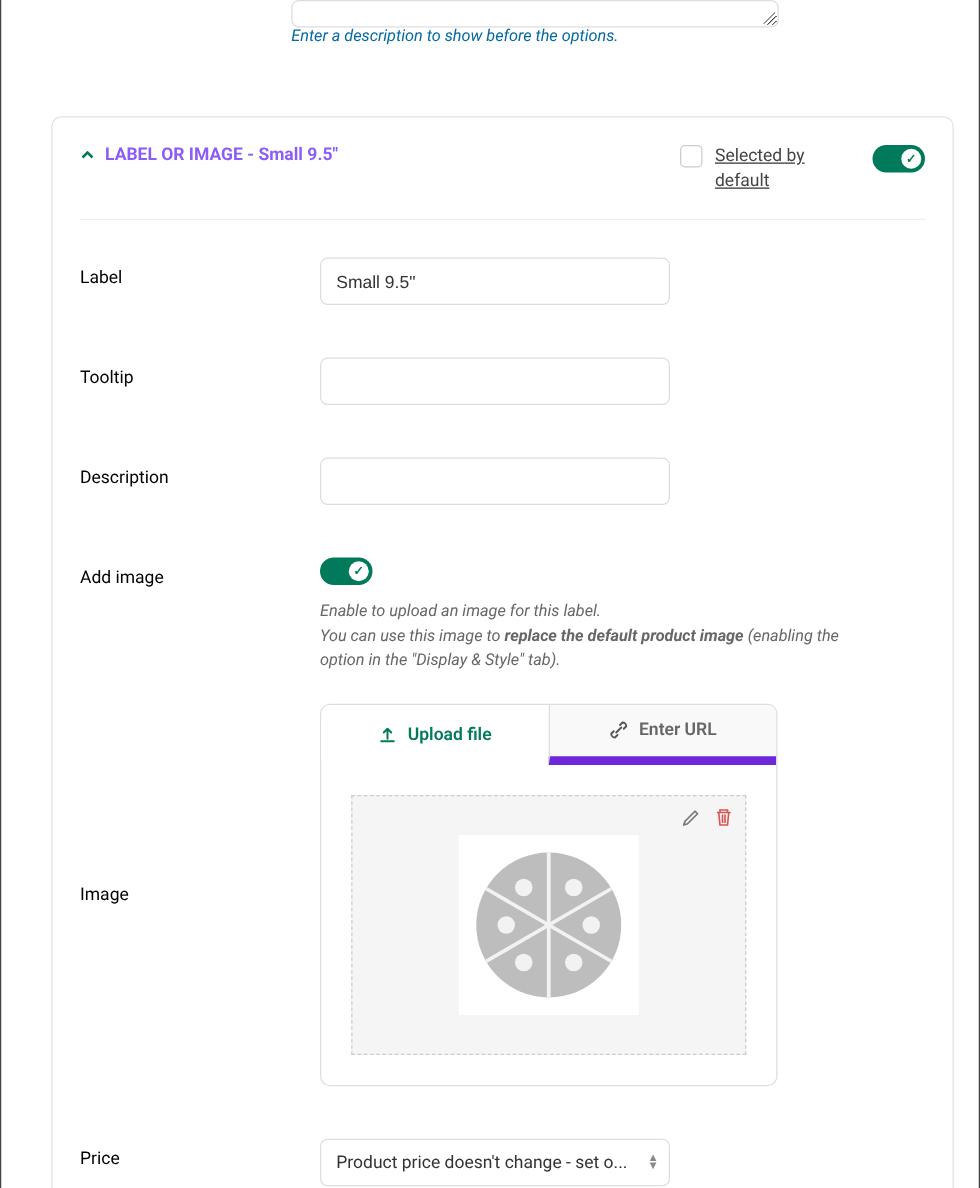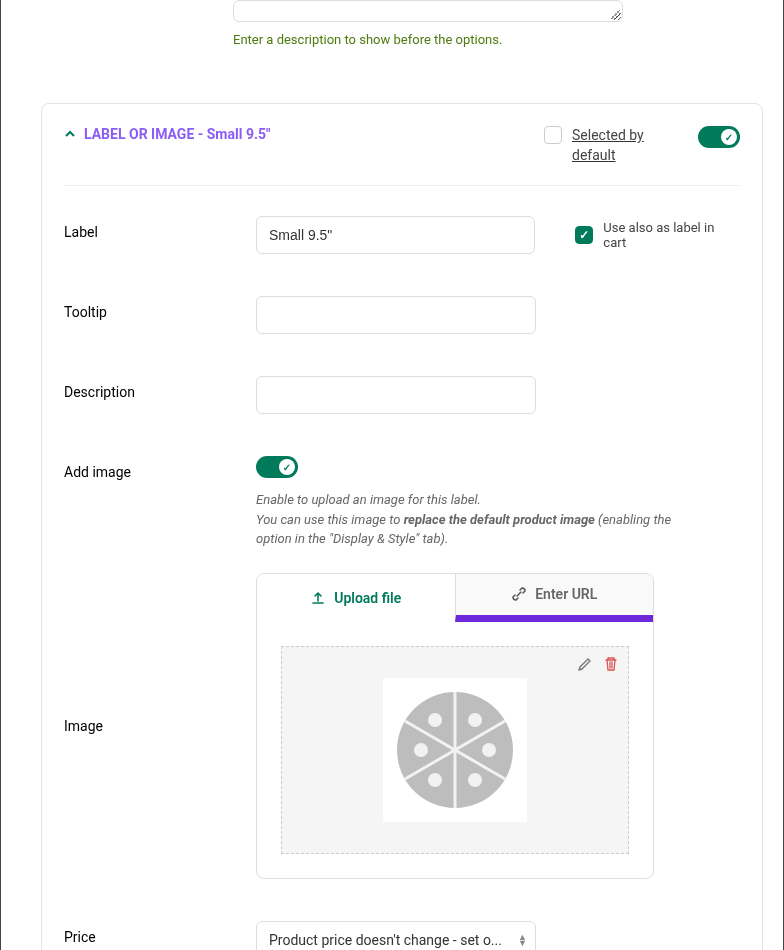--- a/index.html
+++ b/index.html
@@ -39,23 +39,23 @@
   .textarea-box::after {
     content: "";
     position: absolute;
     bottom: 2px;
     right: 2px;
     width: 10px;
     height: 10px;
     background: linear-gradient(135deg, transparent 50%, #999 50%, #999 60%, transparent 60%, transparent 70%, #999 70%, #999 80%, transparent 80%);
   }
   .hint {
-    color: #4d7c0f;
+    color: #0369a1;
+    font-style: italic;
     font-size: 13px;
-    margin-top: 10px;
   }
   .panel {
     border: 1px solid #e2e2e2;
     border-radius: 8px;
     margin-top: 56px;
     padding: 22px;
   }
   .panel-header {
     display: flex;
     align-items: flex-start;
@@ -169,21 +169,21 @@
     font-size: 13px;
     margin-top: 12px;
     line-height: 1.5;
     max-width: 440px;
   }
   .hint-block b { font-weight: 700; }
 
   .image-box {
     border: 1px solid #ddd;
     border-radius: 8px;
-    width: 398px;
+    width: 366px;
     overflow: hidden;
   }
   .tabs {
     display: flex;
   }
   .tab {
     flex: 1;
     height: 48px;
     display: flex;
     align-items: center;
@@ -300,24 +300,20 @@
       </div>
       <div class="toggle">
           <div class="knob"></div>
         </div>
     </div>
 
     <div class="form-row">
       <div class="form-label">Label</div>
       <div class="form-field" style="display:flex; align-items:center;">
         <input class="input" value="Small 9.5&quot;" style="">
-        <div class="label-row-extra">
-          <div class="checkbox checked"></div>
-          <div class="cart-label">Use also as label in cart</div>
-        </div>
       </div>
     </div>
 
     <div class="form-row">
       <div class="form-label">Tooltip</div>
       <div class="form-field">
         <input class="input" value="" style="">
       </div>
     </div>
 

